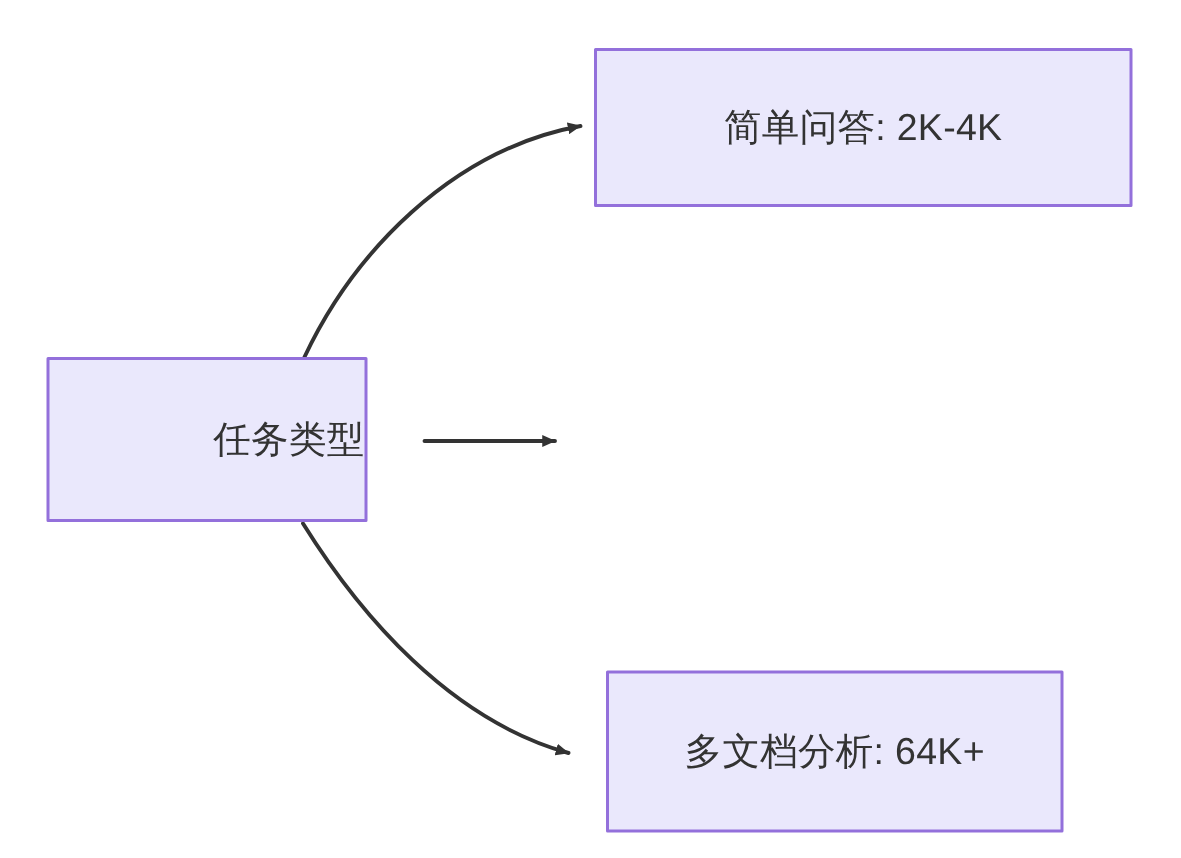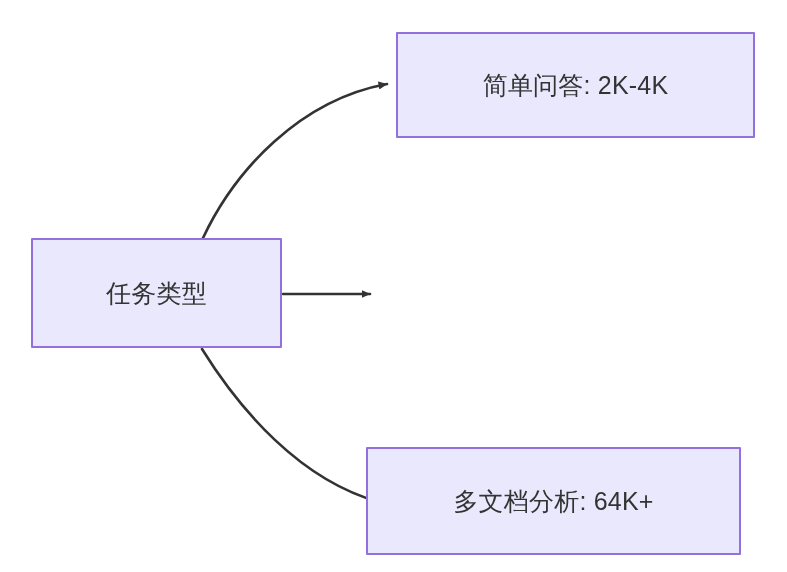--- a/index.html
+++ b/index.html
@@ -42,40 +42,41 @@
     font-size: 25px;
     line-height: 1.2;
     letter-spacing: 0.2px;
     white-space: nowrap;
     text-align: center;
   }
   
   #node-root {
     left: 31px;
     top: 238px;
-    width: 251px;
+    width: 214px;
     height: 110px;
+    justify-content: flex-end;
   }
   
   #node-simple-qa {
     left: 396px;
     top: 32px;
     width: 359px;
     height: 106px;
   }
   #node-doc-summary {
     left: 379px;
     top: 239px;
     width: 391px;
     height: 106px;
   }
   #node-multi-doc {
-    left: 366px;
+    left: 404px;
     top: 447px;
-    width: 375px;
+    width: 305px;
     height: 108px;
   }
 </style>
 </head>
 <body>
 
 <div id="diagram-canvas">
 
   <svg id="edge-layer" viewBox="0 0 787 572" width="787" height="572" xmlns="http://www.w3.org/2000/svg">
     <defs>

